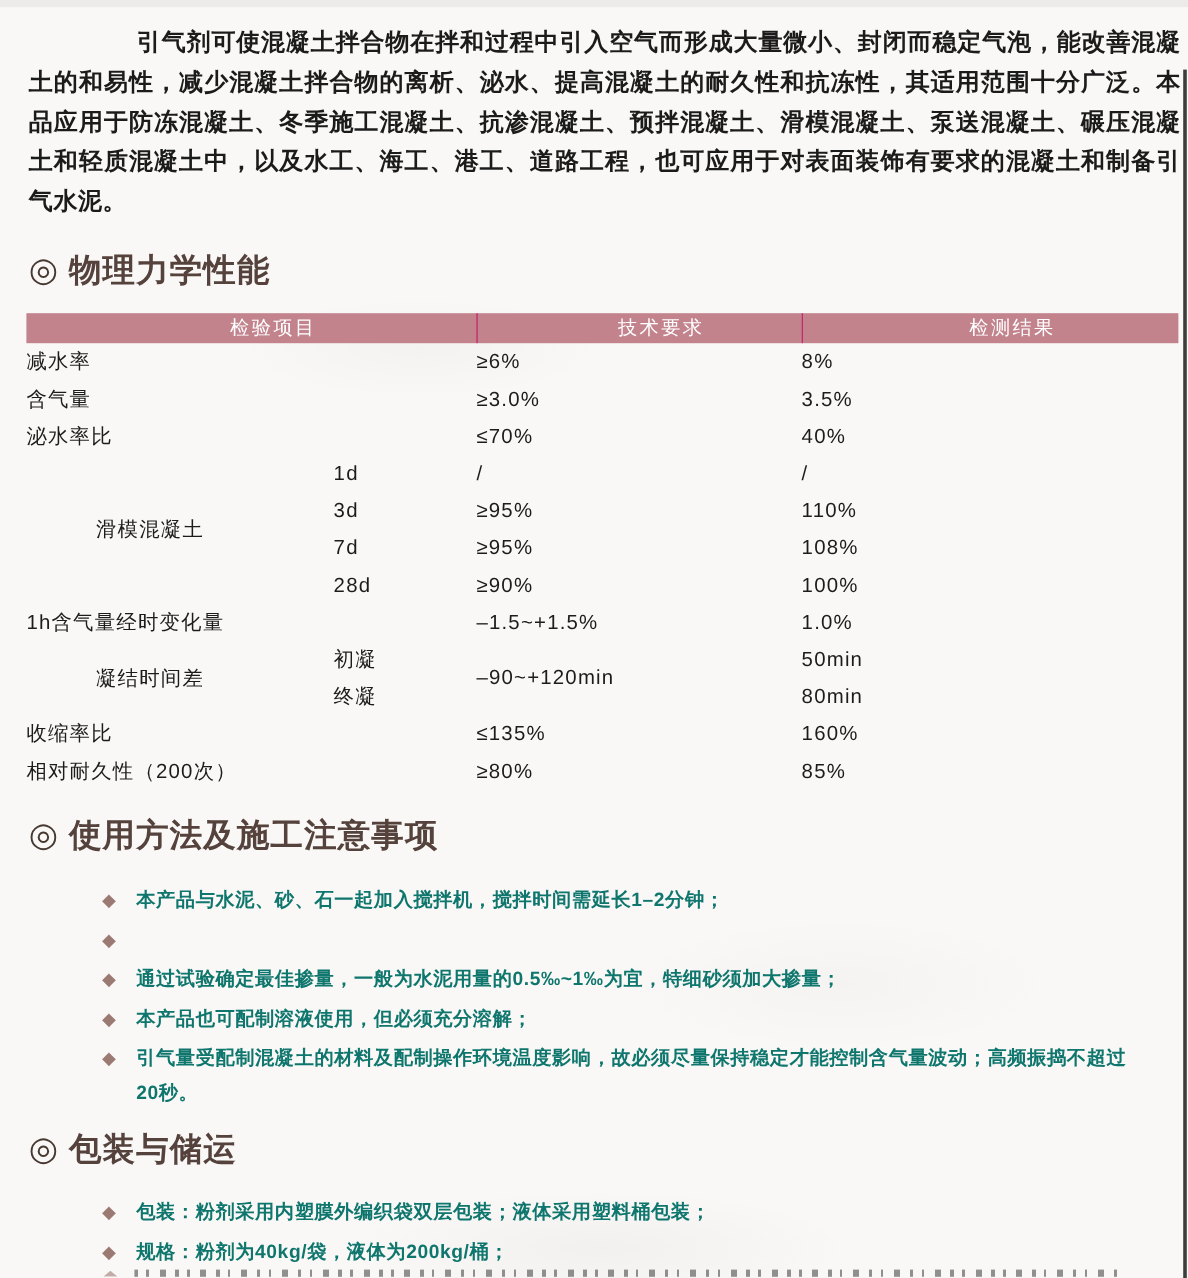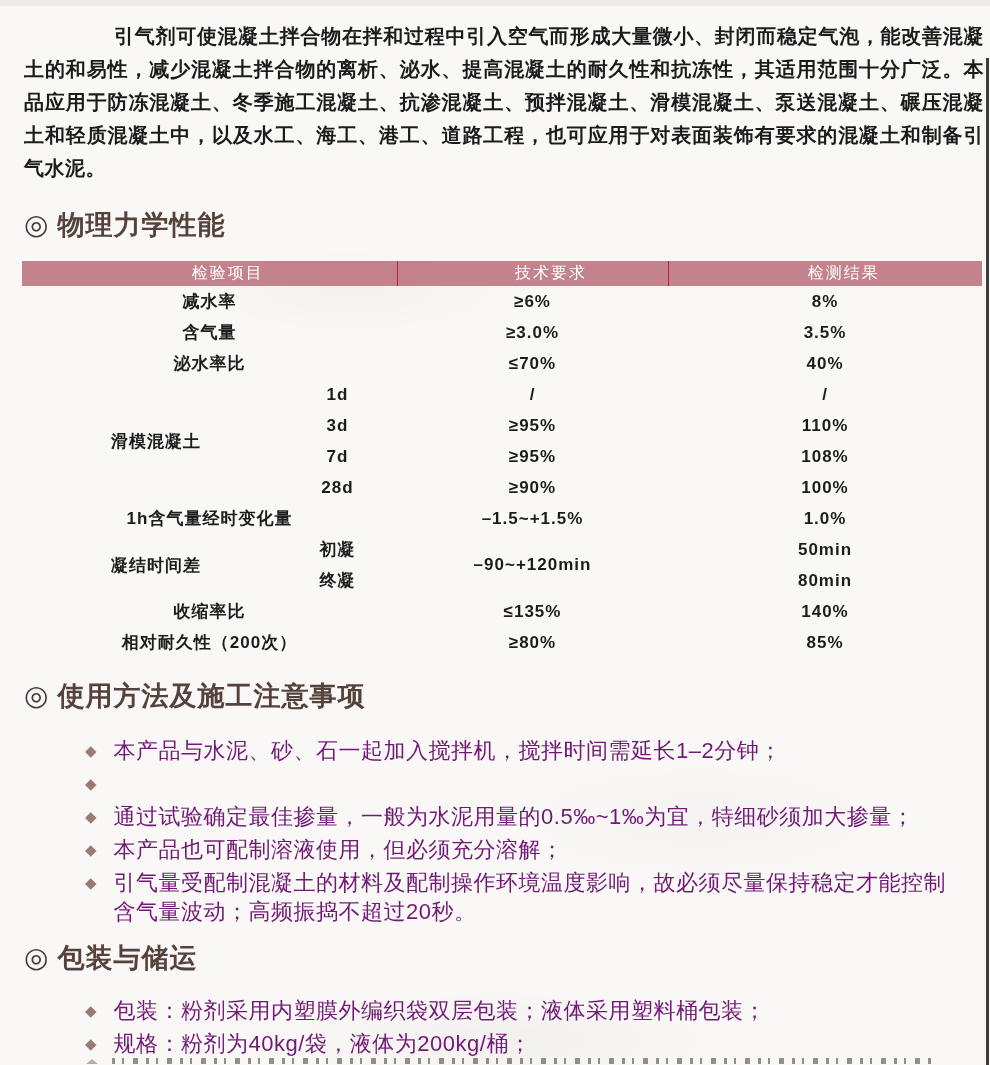--- a/index.html
+++ b/index.html
@@ -64,25 +64,25 @@
     background: #c2838d;
     color: #ffffff;
     font-weight: 500;
     font-size: 16px;
     height: 25px;
     letter-spacing: 2px;
     padding-left: 37px;
   }
   table.perf thead th.divided { border-left: 1px solid #be185d; }
   table.perf tbody td {
-    text-align: center;
+    text-align: left;
     vertical-align: middle;
     height: 31px;
     font-size: 17px;
-    font-weight: 700;
+    font-weight: 400;
     color: #1c1c1c;
     letter-spacing: 1px;
   }
   table.perf tbody td.main { padding-left: 58px; }
   table.perf tbody td.sub  { padding-left: 46px; }
   ul.bullets {
     list-style: none;
     margin-top: 24px;
   }
   ul.bullets li {
@@ -92,23 +92,23 @@
     margin: 0 40px 4px 85px;
     line-height: 29px;
   }
   ul.bullets li .diamond {
     flex: 0 0 auto;
     font-size: 15px;
     line-height: 29px;
     color: #9c7a74;
   }
   ul.bullets li .li-text {
-    font-size: 22px;
-    font-weight: 400;
-    color: #701a75;
+    font-size: 16px;
+    font-weight: 700;
+    color: #0f766e;
     letter-spacing: 0.5px;
   }
   ul.bullets.pack { margin-top: 22px; }
   .cropped-bottom-line {
     position: absolute;
     left: 112px; bottom: 1px;
     width: 820px; height: 6px;
     background: repeating-linear-gradient(90deg,
       #3a3a3a 0 3px, transparent 3px 10px,
       #3a3a3a 10px 12px, transparent 12px 21px,
@@ -199,21 +199,21 @@
       <td rowspan="2">–90~+120min</td>
       <td>50min</td>
     </tr>
     <tr>
       <td class="sub">终凝</td>
       <td>80min</td>
     </tr>
     <tr>
       <td colspan="2">收缩率比</td>
       <td>≤135%</td>
-      <td>140%</td>
+      <td>160%</td>
     </tr>
     <tr>
       <td colspan="2">相对耐久性（200次）</td>
       <td>≥80%</td>
       <td>85%</td>
     </tr>
   </tbody>
 </table>
 
 <h2 class="section-heading h-usage">

